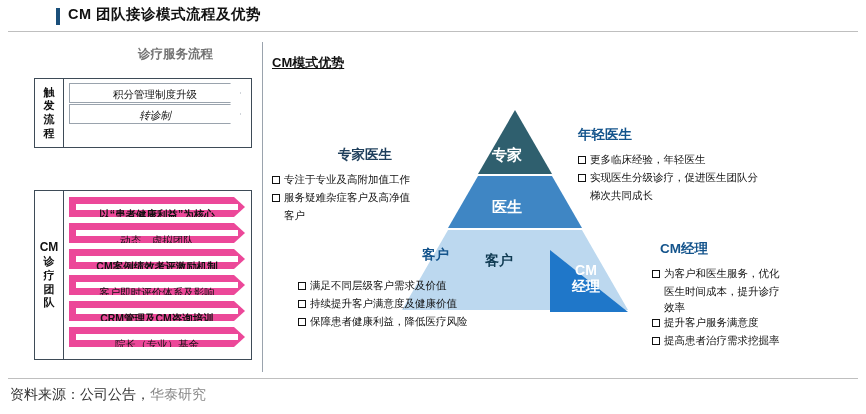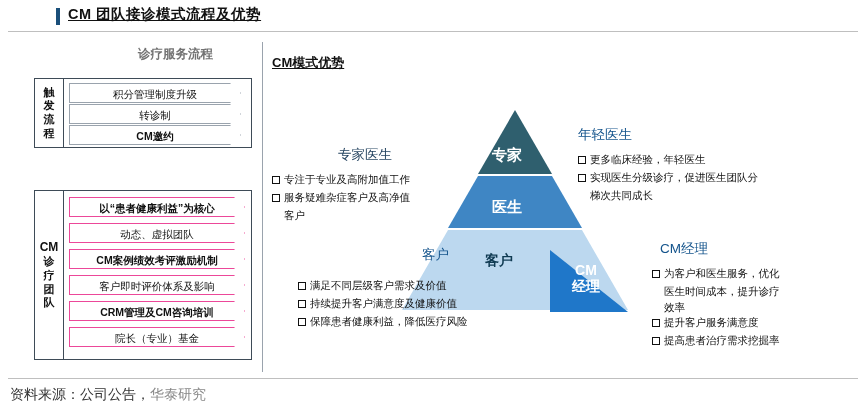--- a/index.html
+++ b/index.html
@@ -17,21 +17,20 @@
   .title-bar{
     position:absolute;left:0;top:0;width:866px;height:32px;
   }
   .title-accent{
     position:absolute;left:56px;top:8px;width:4px;height:17px;background:#1a4f7a;
   }
   .title-text{
     position:absolute;left:68px;top:5px;
     font-size:14.5px;font-weight:bold;color:#111;letter-spacing:.5px;
     white-space:nowrap;
-    text-decoration:underline;
   }
   .rule-top{
     position:absolute;left:8px;top:31px;width:850px;height:1px;background:#bfbfbf;
   }
   .rule-bottom{
     position:absolute;left:8px;top:378px;width:850px;height:1px;background:#bfbfbf;
   }
   .source{
     position:absolute;left:10px;top:386px;font-size:14px;color:#333;
     white-space:nowrap;
@@ -65,21 +64,21 @@
 
   .arrows{position:absolute;left:28px;top:0;right:0;bottom:0;}
 
   
   .arrow{
     position:absolute;left:6px;
     height:20px;line-height:20px;
     box-sizing:border-box;
     font-size:10.5px;text-align:center;color:#111;
     background:#fff;
-    border:1px solid #ec4899;
+    border:7px solid #ec4899;
     clip-path:polygon(0 0, calc(100% - 11px) 0, 100% 50%, calc(100% - 11px) 100%, 0 100%);
     white-space:nowrap;
   }
   .arrow.plain{
     border:1px solid #9aa3ad;
     clip-path:polygon(0 0, calc(100% - 11px) 0, 100% 50%, calc(100% - 11px) 100%, 0 100%);
   }
   .arrow.bold{font-weight:bold;}
 
   
@@ -90,21 +89,21 @@
   }
 
   .tri-wrap{position:absolute;left:400px;top:110px;width:230px;height:240px;}
 
   .label-on-tri{
     position:absolute;color:#ffffff;font-size:15px;font-weight:bold;
     white-space:nowrap;text-align:center;
   }
 
   .side-title{
-    position:absolute;font-size:13.5px;font-weight:normal;color:#14548c;white-space:nowrap;
+    position:absolute;font-size:13.5px;font-weight:bold;color:#14548c;white-space:nowrap;
   }
   .side-title.dark{color:#1f3f5c;}
 
   .bullets{position:absolute;font-size:10.5px;color:#111;line-height:1.5;}
   .bullets .li{
     position:relative;padding-left:12px;margin-bottom:2px;white-space:nowrap;
   }
   .bullets .li:before{
     content:"";position:absolute;left:0;top:4px;width:6px;height:6px;
     border:1px solid #111;background:#fff;
@@ -132,22 +131,21 @@
 
   <div class="box-outer box-a">
     <div class="vlabel">
       <span>触</span>
       <span>发</span>
       <span>流</span>
       <span>程</span>
     </div>
     <div class="arrows">
       <div class="arrow plain" style="top:4px;width:172px;">积分管理制度升级</div>
-      <div class="arrow plain" style="top:25px;width:172px;">转诊制</div>
-      <div class="arrow plain bold" style="top:46px;width:172px;">CM邀约</div>
+      <div class="arrow plain" style="top:25px;width:172px;font-style:italic;">转诊制</div>
     </div>
   </div>
 
   <div class="box-outer box-b">
     <div class="vlabel">
       <span style="font-size:12px">CM</span>
       <span>诊</span>
       <span>疗</span>
       <span>团</span>
       <span>队</span>

